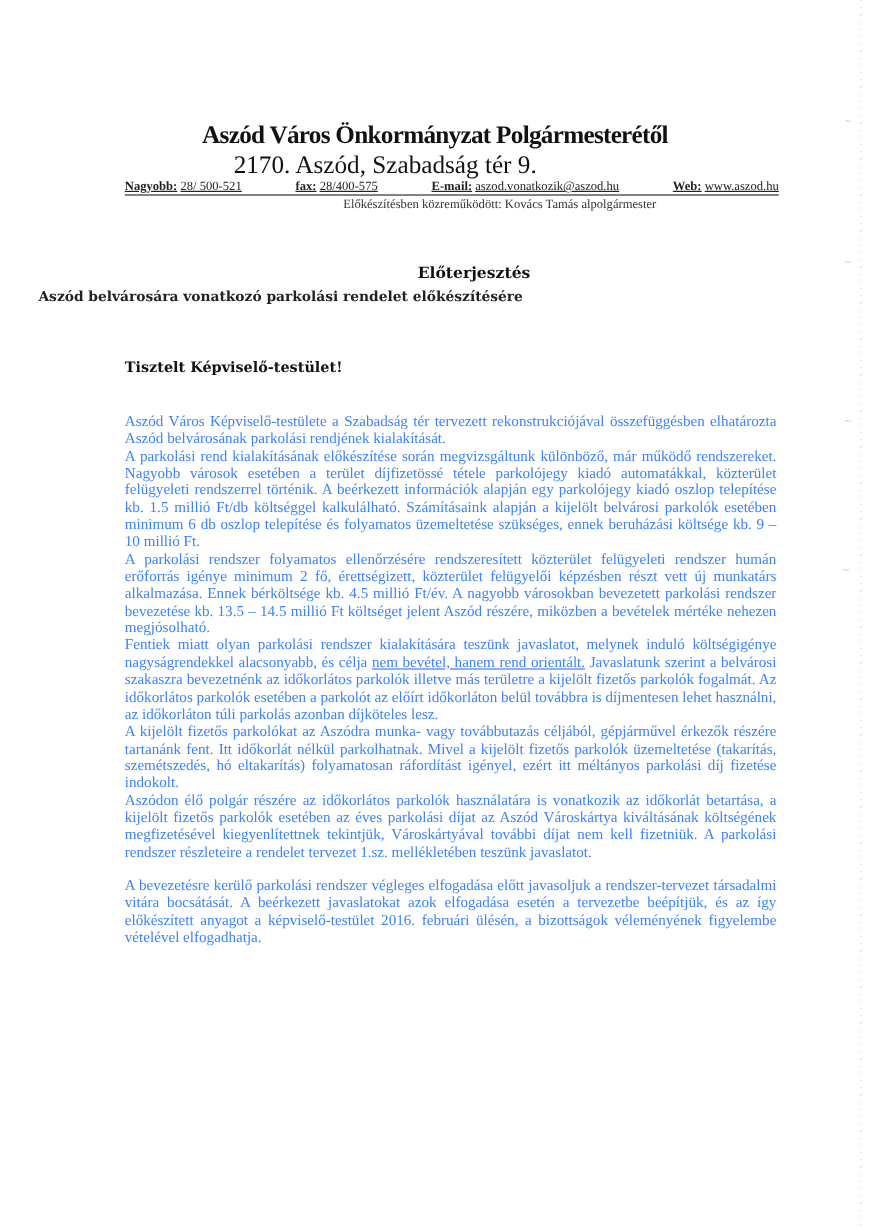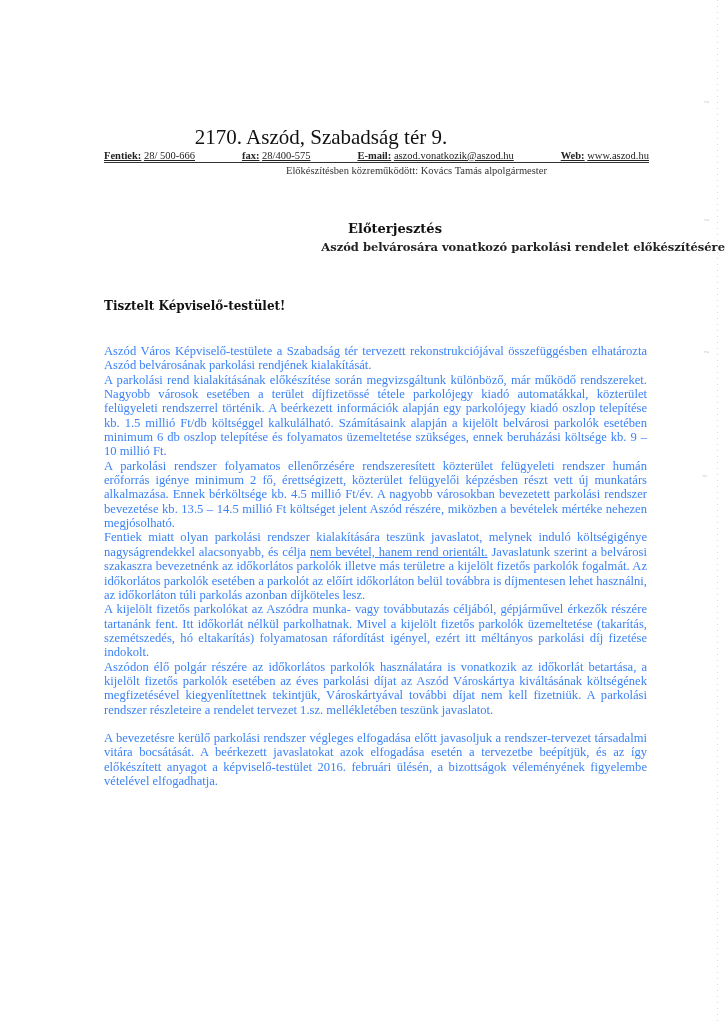--- a/index.html
+++ b/index.html
@@ -26,23 +26,23 @@
     .hdr-contact span.v { text-decoration: underline; }
     .hdr-prep {
       position: absolute; left: 254px; top: 165px; font-size: 10.5px; color: #333; margin-left: 32px;
     }
     .doc-title {
       position: absolute; left: 15px; width: 725px; top: 221px; text-align: center;
       font-family: "DejaVu Serif", serif; font-weight: bold; font-size: 13px; color: #111;
       padding-left: 35px; box-sizing: border-box;
     }
     .doc-subtitle {
-      position: absolute; left: 0; width: 725px; top: 240px; text-align: right;
+      position: absolute; left: 0; width: 725px; top: 240px; text-align: left;
       font-family: "DejaVu Serif", serif; font-weight: bold; font-size: 11.5px; color: #222;
-      padding-left: 10px; box-sizing: border-box;
+      padding-left: 32px; box-sizing: border-box;
     }
     .salutation {
       position: absolute; left: 104px; top: 299px;
       font-family: "DejaVu Serif", serif; font-weight: bold; font-size: 12px; color: #111;
     }
     .body-text {
       position: absolute; left: 104px; top: 344px; width: 543px;
       font-size: 12.6px; line-height: 14.35px; text-align: justify; color: #3b82f6;
     }
     .body-text p { margin: 0; }
@@ -53,26 +53,27 @@
       background: repeating-linear-gradient(to bottom, #c8c8c8 0 1px, transparent 1px 6px);
       opacity: 0.7;
     }
     .smudge { position: absolute; color: #999; font-size: 10px; opacity: 0.6; }
   </style>
 </head>
 <body>
 
 <div class="page">
 
+  <div class="hdr-org">Aszód Város Önkormányzat Polgármesterétől</div>
   <div class="hdr-addr">2170. Aszód, Szabadság tér 9.</div>
 
   <div class="hdr-contact">
     <span>
-      <b>Fentiek:</b>
-      <span class="v">28/ 500-666</span>
+      <b>Nagyobb:</b>
+      <span class="v">28/ 500-521</span>
     </span>
     <span>
       <b>fax:</b>
       <span class="v">28/400-575</span>
     </span>
     <span>
       <b>E-mail:</b>
       <span class="v">aszod.vonatkozik@aszod.hu</span>
     </span>
     <span>

